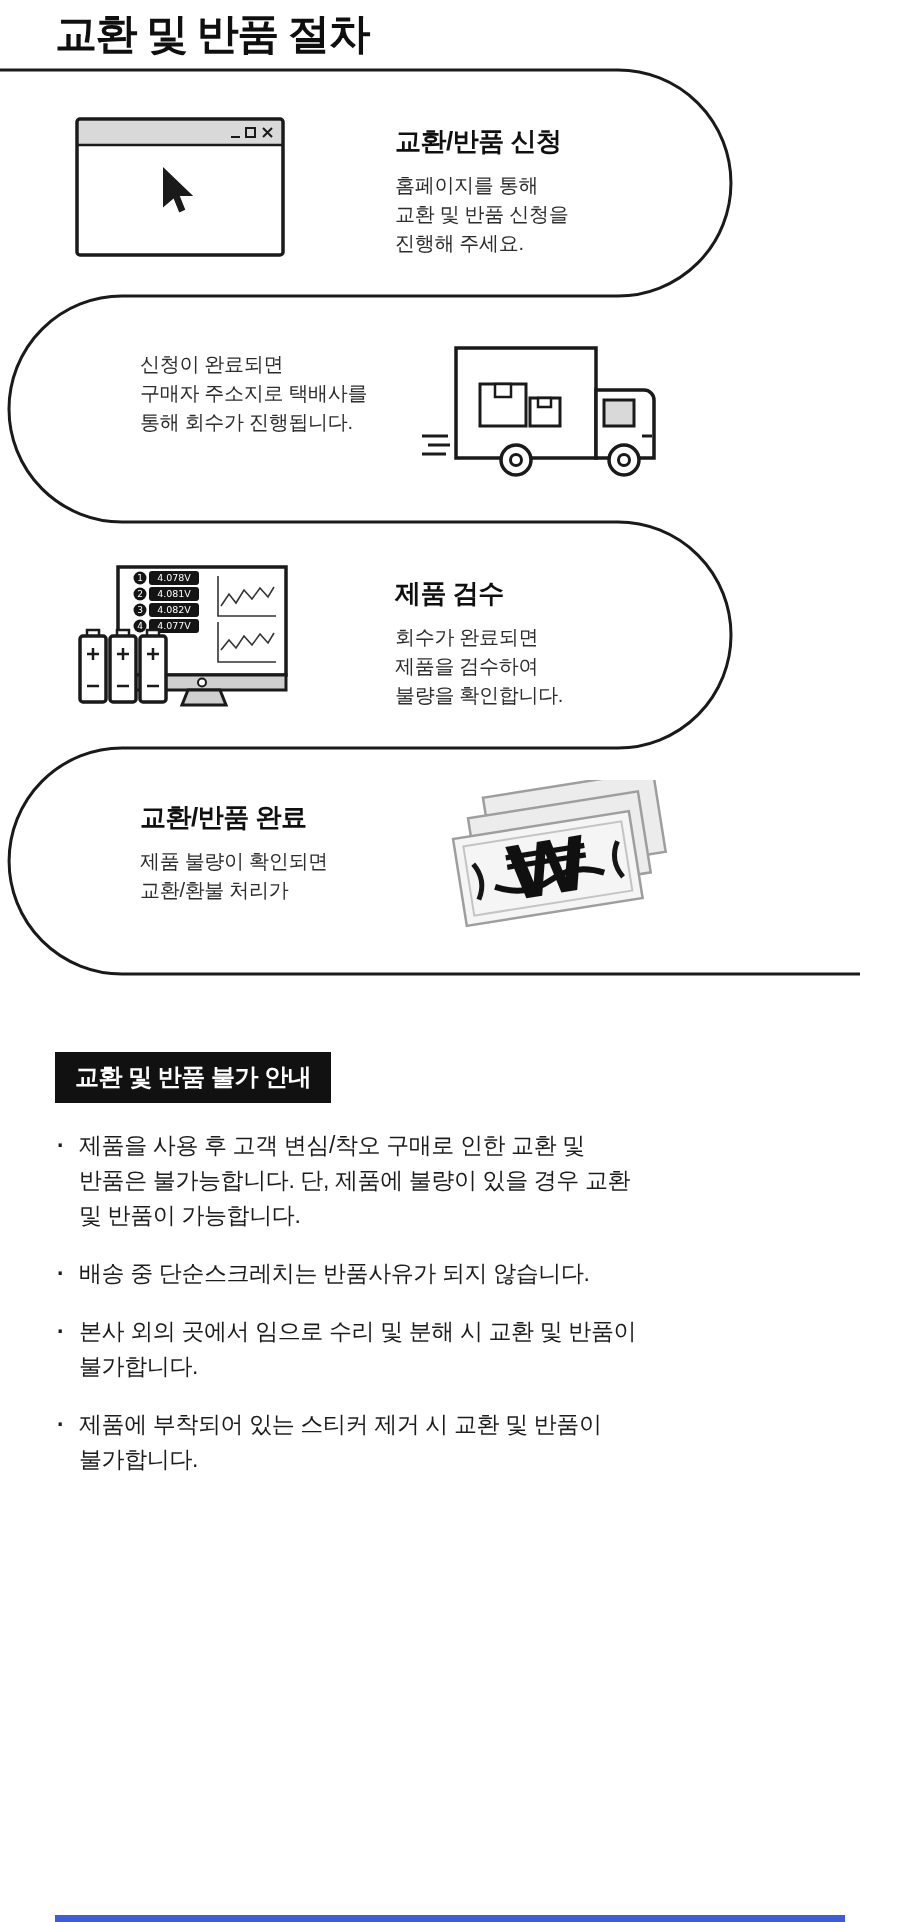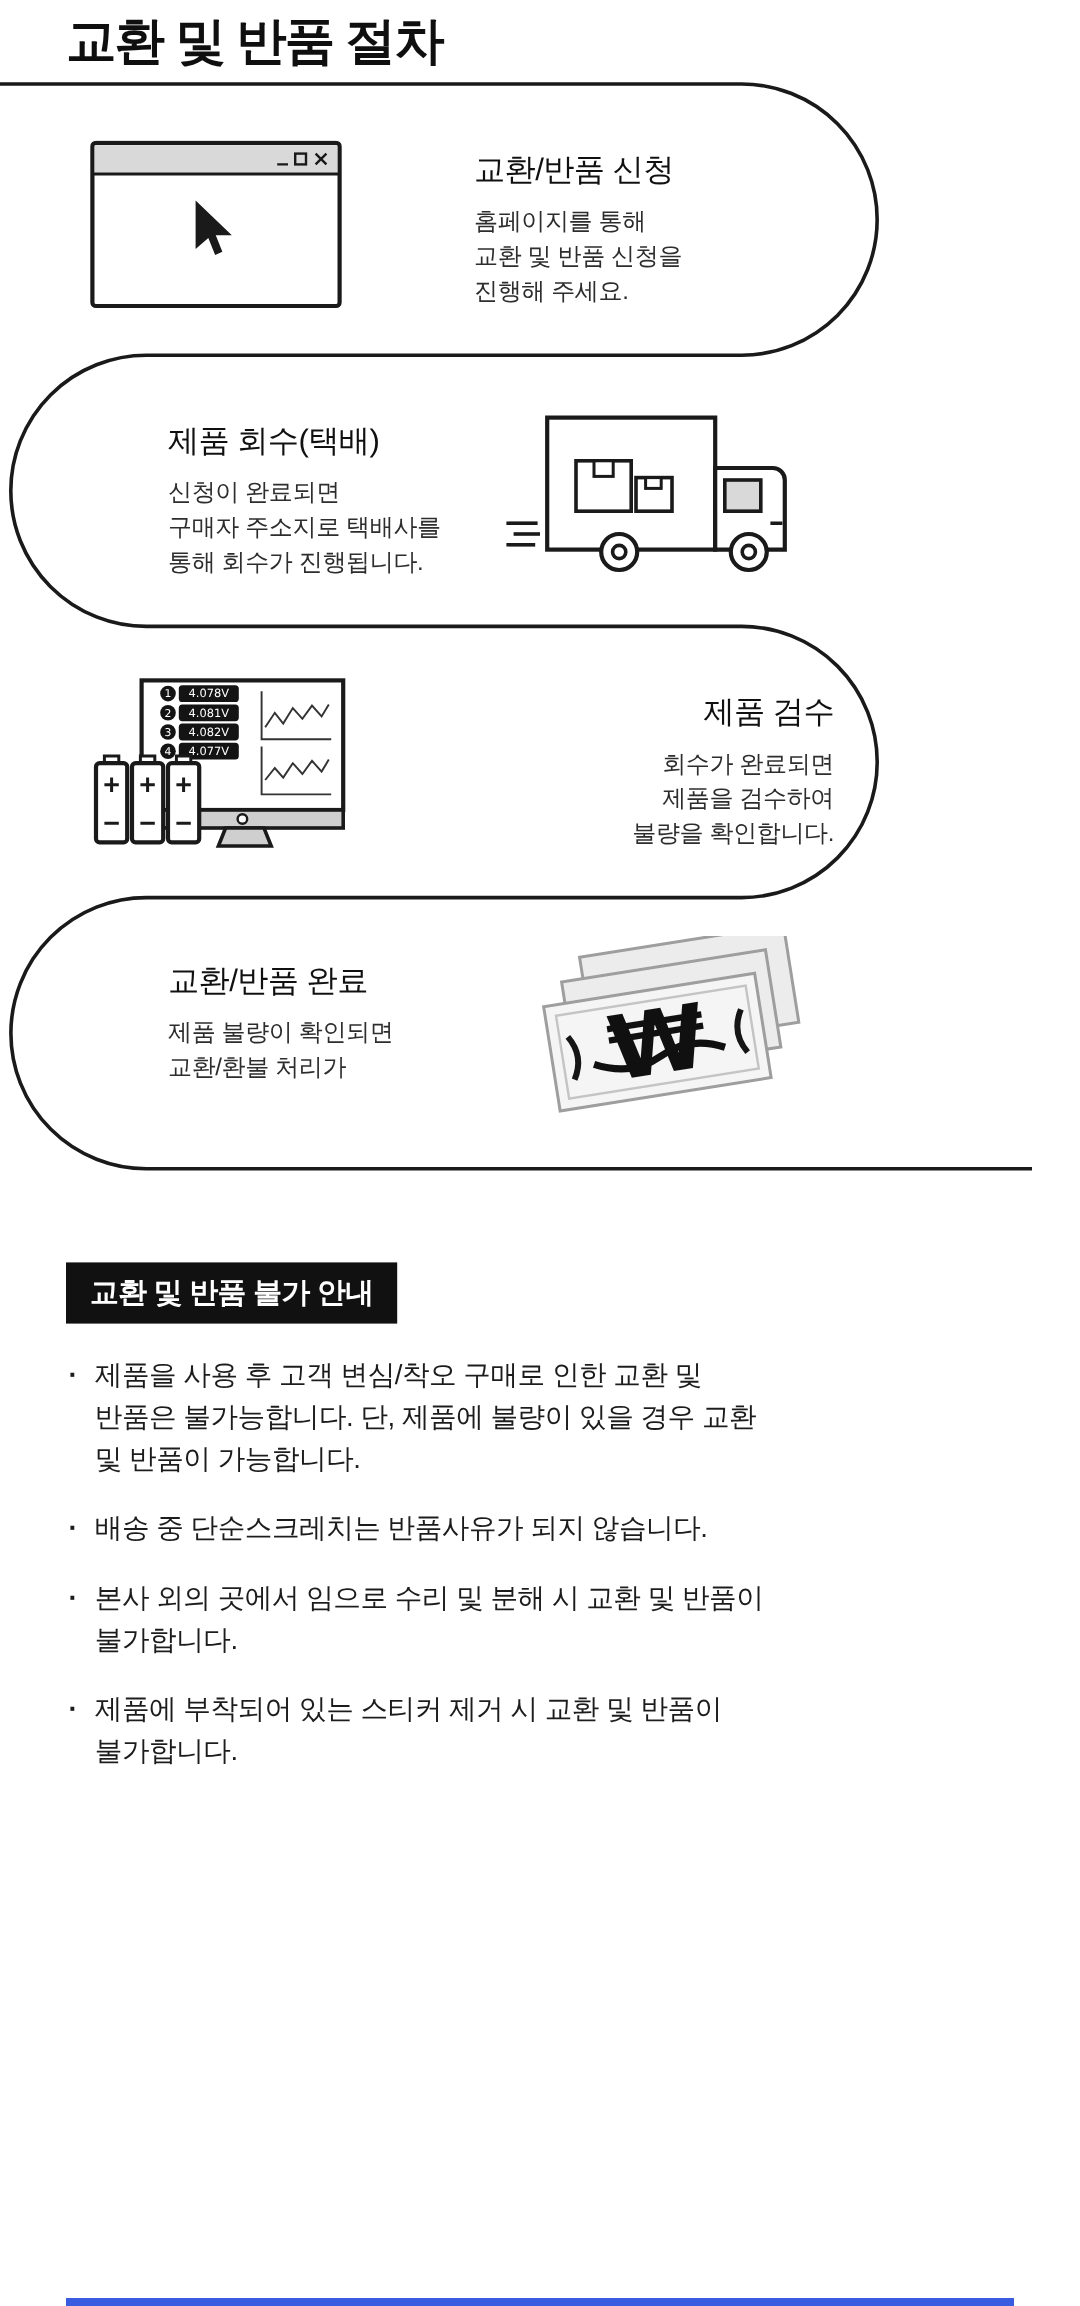--- a/index.html
+++ b/index.html
@@ -6,26 +6,26 @@
   html,body { background:#ffffff; }
   body { font-family:"Liberation Sans","DejaVu Sans",sans-serif; color:#1a1a1a; }
   .page { position:relative; width:860px; height:1922px; background:#fff; overflow:hidden; }
   .abs { position:absolute; }
 
   .page-title { left:55px; top:6px; font-size:42px; font-weight:800; letter-spacing:-1.5px; color:#0f0f0f; }
 
   .flow-svg { left:0; top:0; }
 
   .step-text { width:300px; }
-  .step-heading { font-size:26px; font-weight:400; letter-spacing:-0.5px; color:#101010; margin-bottom:12px; }
+  .step-heading { font-size:26px; font-weight:700; letter-spacing:-0.5px; color:#101010; margin-bottom:12px; }
   .step-line { font-size:20px; line-height:29px; color:#2d2d2d; letter-spacing:-0.3px; }
 
   .step1-text { left:395px; top:124px; }
   .step2-text { left:140px; top:350px; }
-  .step3-text { left:395px; top:576px;text-align:right; }
+  .step3-text { left:395px; top:576px; }
   .step4-text { left:140px; top:800px; }
 
   .browser-icon { left:75px; top:117px; }
   .truck-icon   { left:416px; top:340px; }
   .monitor-icon { left:76px;  top:564px; }
   .money-icon   { left:446px; top:780px; }
 
   .notice-badge { left:55px; top:1052px; background:#111111; color:#ffffff;
     font-size:24px; font-weight:800; letter-spacing:-0.5px; padding:9px 20px 10px 20px; display:inline-block; }
 
@@ -61,21 +61,20 @@
   </svg>
 
   <div class="abs step-text step1-text">
     <div class="step-heading">교환/반품 신청</div>
     <div class="step-line">홈페이지를 통해</div>
     <div class="step-line">교환 및 반품 신청을</div>
     <div class="step-line">진행해 주세요.</div>
   </div>
 
   <div class="abs step-text step2-text">
-    <div class="step-heading">제품 회수(택배)</div>
     <div class="step-line">신청이 완료되면</div>
     <div class="step-line">구매자 주소지로 택배사를</div>
     <div class="step-line">통해 회수가 진행됩니다.</div>
   </div>
 
   <svg class="abs truck-icon" width="250" height="145" viewBox="0 0 250 145">
     <g stroke="#1a1a1a" stroke-width="3">
       <line x1="6" y1="96" x2="32" y2="96"></line>
       <line x1="12" y1="105" x2="34" y2="105"></line>
       <line x1="6" y1="114" x2="30" y2="114"></line>

